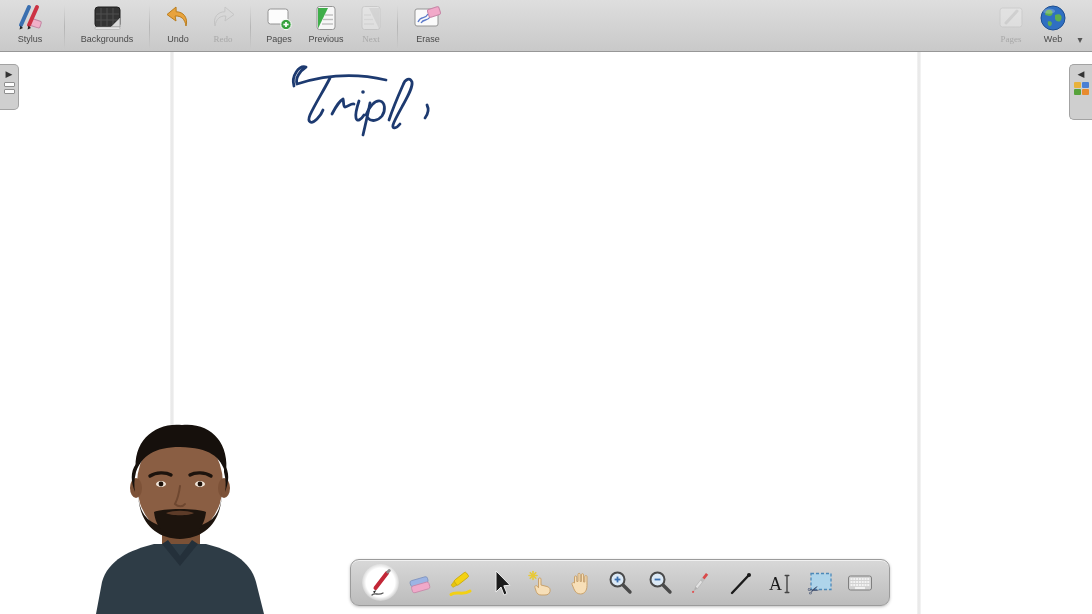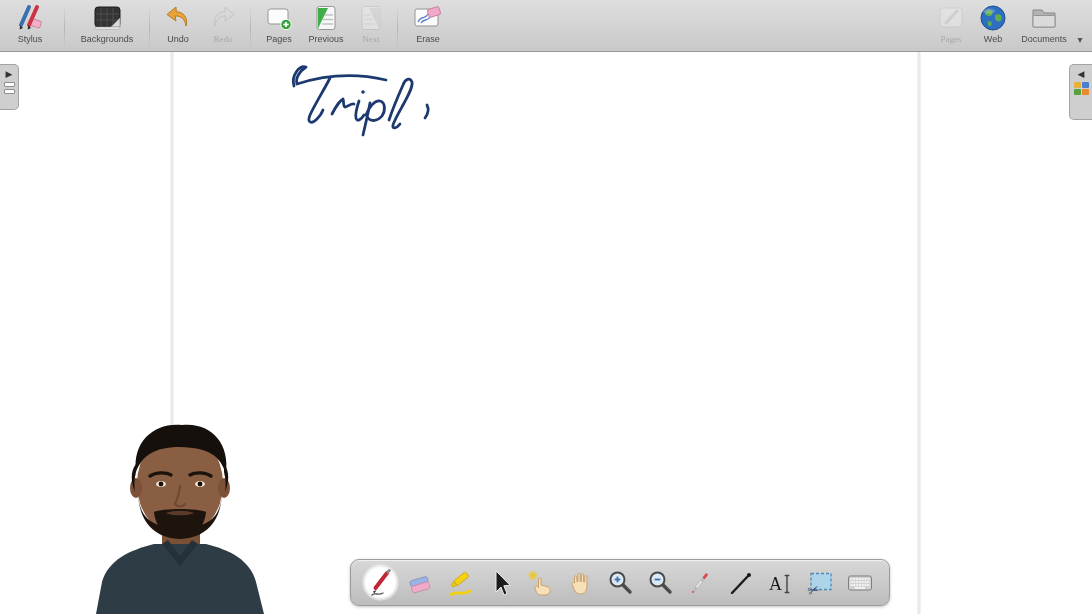--- a/index.html
+++ b/index.html
@@ -209,29 +209,20 @@
           <circle cx="15" cy="15" r="12" fill="#2f6fc2" stroke="#1d4e8f"></circle>
           <path d="M8 8 C11 5.5 15.5 7 14.4 11 C13.4 14.2 9 13 7 11.6 Z" fill="#5fae4e"></path>
           <path d="M17 12 C21 10 24.5 12 23.4 16 C22.3 20 18 19 17 15.8 Z" fill="#5fae4e"></path>
           <path d="M10 18.5 C13 17.5 15 19.5 13.2 22.4 C11.2 24.6 9 21.5 10 18.5 Z" fill="#5fae4e"></path>
           <ellipse cx="11" cy="8.2" rx="6" ry="2.6" fill="rgba(255,255,255,0.22)"></ellipse>
         </svg>
       </span>
       <span class="tt-label">Web</span>
     </div>
 
-    <div class="tt-item" style="width:60px">
-      <span class="ic">
-        <svg width="30" height="30" viewBox="0 0 30 30">
-          <path d="M4 7 L13 7 L15 10 L26 10 L26 24 L4 24 Z" fill="#b3b3b3" stroke="#868686"></path>
-          <rect x="4" y="12.5" width="22" height="11.5" rx="1.5" fill="#dadada" stroke="#949494"></rect>
-        </svg>
-      </span>
-      <span class="tt-label">Documents</span>
-    </div>
 
 
 
     <div class="tt-item" style="width:12px; justify-content:flex-end; padding-bottom:6px;">
       <span class="tt-label" style="color:#555;font-size:10px;">▾</span>
     </div>
   </div>
 
   <div class="canvas">
     <div class="page-edge left"></div>

